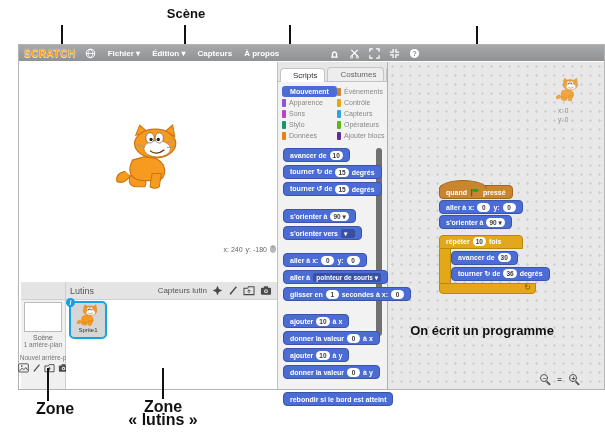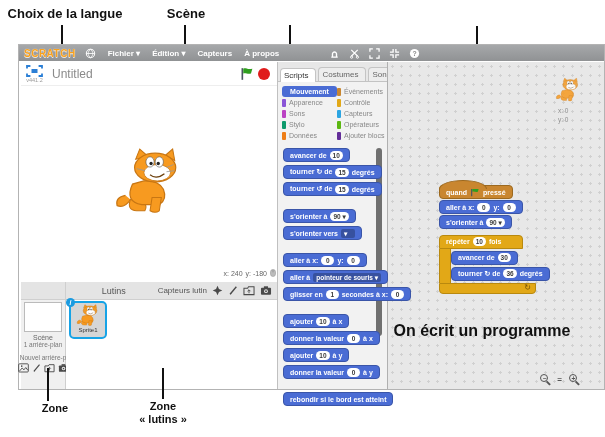--- a/index.html
+++ b/index.html
@@ -2,21 +2,21 @@
 <html><head>
 <meta charset="utf-8">
 <style>
   html,body{margin:0;padding:0;background:#fff;}
   body{font-family:"Liberation Sans",sans-serif;-webkit-font-smoothing:antialiased;}
   #canvas{position:relative;width:605px;height:437px;background:#fff;overflow:hidden;}
 
   
   .ann{position:absolute;transform:translateX(-50%);font-size:13px;font-weight:bold;color:#111;white-space:nowrap;}
   .vline{position:absolute;width:2px;background:#111;}
-  .ann2{position:absolute;transform:translateX(-50%);font-size:11px;font-weight:bold;color:#111;text-align:center;line-height:13px;white-space:nowrap;}
+  .ann2{position:absolute;transform:translateX(-50%);font-size:16px;font-weight:bold;color:#111;text-align:center;line-height:13px;white-space:nowrap;}
 
   
   #app{position:absolute;left:18px;top:44px;width:587px;height:346px;border:1px solid #b3b3b3;box-sizing:border-box;background:#fff;}
 
   
   #menubar{position:absolute;left:0;top:0;right:0;height:16px;background:linear-gradient(#a6a8aa,#909294);display:flex;align-items:center;}
   #logo{font-size:10px;font-weight:bold;color:#f9a11d;letter-spacing:.5px;margin-left:5px;text-shadow:0 0 1px #fff,0 1px 0 rgba(255,255,255,.7);}
   .micon{margin-left:9px;display:inline-flex;}
   .mitem{font-size:8px;font-weight:bold;color:#fff;margin-left:12px;cursor:default;}
   #mb-icons{display:flex;gap:9px;margin-left:50px;align-items:center;}
@@ -29,39 +29,39 @@
   #stage-version{font-size:5.5px;color:#9a9a9a;}
   #flag-btn{margin-right:4px;}
   .stop-dot{width:12px;height:12px;border-radius:50%;background:#e01b1b;margin-right:8px;}
   #stage-canvas{position:relative;height:180px;}
   #stage-cat{position:absolute;left:92px;top:62px;width:72px;height:68px;}
   #stage-coords{height:14px;display:flex;justify-content:flex-end;align-items:center;gap:3px;padding-right:2px;font-size:7px;color:#666;}
 
   
   #sprite-pane{position:absolute;left:2px;top:237px;width:258px;height:107px;display:grid;grid-template-columns:45px 1fr;grid-template-rows:18px 1fr;background:#fff;border-right:1px solid #ccc;box-sizing:border-box;}
   #sp-corner{background:#e4e4e4;border-bottom:1px solid #cfcfcf;border-right:1px solid #cfcfcf;}
-  #sp-header{background:#e4e4e4;border-bottom:1px solid #cfcfcf;display:flex;align-items:center;text-align:center;}
+  #sp-header{background:#e4e4e4;border-bottom:1px solid #cfcfcf;display:flex;align-items:center;}
   #sp-title{font-size:9px;color:#555;margin-left:4px;flex:1;}
   #sp-new{font-size:8px;color:#555;margin-right:5px;}
   .sp-tools{display:flex;gap:5px;align-items:center;margin-right:6px;}
   #backdrop-col{background:#f0f0f0;border-right:1px solid #cfcfcf;display:flex;flex-direction:column;align-items:center;font-size:6.5px;color:#777;}
   #scene-thumb{width:36px;height:28px;background:#fff;border:1px solid #bbb;margin-top:2px;}
   #scene-name{font-size:7px;margin-top:2px;color:#666;}
   #new-backdrop{margin-top:6px;white-space:nowrap;}
   #backdrop-tools{display:flex;gap:3px;margin-top:2px;}
   #sprite-area{position:relative;background:#fff;}
   #sprite-thumb{position:absolute;left:3px;top:1px;width:34px;height:34px;background:#d6d6d6;border:2px solid #16a3e6;border-radius:5px;display:flex;flex-direction:column;align-items:center;}
   #sprite-thumb svg{width:24px;height:23px;margin-top:1px;}
   #sprite-name{font-size:6px;color:#333;}
   #info-badge{position:absolute;left:-5px;top:-5px;width:9px;height:9px;border-radius:50%;background:#1b9be0;color:#fff;font-size:6.5px;font-weight:bold;display:flex;align-items:center;justify-content:center;font-style:italic;}
 
   
   #palette{position:absolute;left:258px;top:17px;width:110px;bottom:0;background:#f2f2f2;border-left:1px solid #c0c0c0;box-sizing:border-box;}
   #tab-row{height:19px;background:#e7e7e7;border-bottom:1px solid #c3c3c3;display:flex;align-items:flex-end;padding-left:2px;}
-  .tab{font-size:8px;color:#666;background:#ededed;border:1px solid #c4c4c4;border-bottom:none;border-radius:4px 4px 0 0;padding:2px 7px 2px 3px;margin-right:2px;}
+  .tab{font-size:8px;color:#666;background:#ededed;border:1px solid #c4c4c4;border-bottom:none;border-radius:4px 4px 0 0;padding:2px 7px 2px 12px;margin-right:2px;}
   .tab.active{background:#fff;color:#333;position:relative;top:1px;}
   #cats{display:grid;grid-template-columns:55px 52px;grid-template-rows:repeat(5,11px);grid-auto-flow:column;padding:4px 0 0 4px;}
   .cat{display:flex;align-items:center;gap:3px;font-size:7px;color:#888;}
   .cat .swatch{width:4px;height:8px;border-radius:1px;flex:0 0 auto;}
   .cat.selected{background:#4a6cd4;border-radius:3px;color:#fff;font-weight:bold;justify-content:center;}
   #palette-blocks{position:relative;display:flex;flex-direction:column;gap:13px;padding:7px 0 0 5px;}
   .pgroup{display:flex;flex-direction:column;gap:3px;align-items:flex-start;}
   #palette-scrollbar{position:absolute;right:5px;top:86px;width:6px;height:188px;background:#707070;border-radius:3px;}
 
   
@@ -79,21 +79,21 @@
   #program{position:absolute;left:368px;top:17px;right:0;bottom:0;background:#e8e8e8;background-image:radial-gradient(circle,#d0d0d0 1px,transparent 1.2px);background-size:9px 9px;border-left:1px solid #b0b0b0;box-sizing:border-box;}
   #prog-cat{position:absolute;left:167px;top:15px;width:26px;height:26px;opacity:.85;}
   #prog-xy{position:absolute;left:170px;top:44px;font-size:6.5px;color:#8d8d8d;line-height:9px;}
   #script-stack{position:absolute;left:51px;top:123px;display:flex;flex-direction:column;gap:1px;align-items:flex-start;}
   .rhead{border-radius:4px 4px 0 0;min-width:84px;}
   .rbody{display:flex;}
   .rarm{width:12px;background:#e2a817;border-left:1px solid #b9890e;border-right:1px solid #b9890e;box-sizing:border-box;}
   .rkids{display:flex;flex-direction:column;gap:2px;padding:2px 0;align-items:flex-start;}
   .rfoot{height:11px;width:97px;background:#e2a817;border:1px solid #b9890e;border-radius:0 0 4px 4px;box-sizing:border-box;display:flex;justify-content:flex-end;align-items:center;padding-right:4px;}
   .loop-arrow{font-size:8px;color:rgba(80,55,0,.75);line-height:8px;}
-  #prog-hint{position:absolute;left:0;right:28px;top:262px;text-align:center;font-size:16px;font-weight:bold;color:#111;line-height:14px;}
+  #prog-hint{position:absolute;left:0;right:28px;top:262px;text-align:center;font-size:13px;font-weight:bold;color:#111;line-height:14px;}
   #zoom-ctrls{position:absolute;right:25px;top:312px;display:flex;gap:7px;align-items:center;color:#555;}
   .mag{position:relative;width:10px;height:11px;}
   .mag::before{content:'';position:absolute;top:0;left:0;width:6px;height:6px;border:1.4px solid #555;border-radius:50%;}
   .mag::after{content:'';position:absolute;width:4.5px;height:1.7px;background:#555;transform:rotate(45deg);bottom:1px;right:0;}
   .mag span{position:absolute;top:0.5px;left:2.6px;font-size:6.5px;font-weight:bold;color:#555;line-height:7px;}
   #zoom-eq{font-size:8px;font-weight:bold;}
 
   svg{display:block;}
 </style>
 </head>
@@ -118,21 +118,20 @@
       <path d="M36 26 Q42 31 50 25" fill="none" stroke="#6b3e0a" stroke-width="1.2"></path>
       <path d="M23 20 L31 22 M59 16 L52 19 M60 22 L52 23" stroke="#999" stroke-width="0.8" fill="none"></path>
     </symbol>
     <symbol id="flag-svg" viewBox="0 0 12 12">
       <path d="M2 1 V11" stroke="#4a5560" stroke-width="1.4" fill="none"></path>
       <path d="M2.8 1.4 C4.8 0.4 6.6 2.6 10.6 1.4 L9.4 5.6 C6.6 6.6 4.8 4.6 2.8 5.6 Z" fill="#2f9e1f"></path>
     </symbol>
   </defs>
 </svg>
 
-<div class="ann" style="left:65px;top:6px">Choix de la langue</div>
 <div class="ann" style="left:186px;top:6px">Scène</div>
 <div class="vline" style="left:61px;top:25px;height:29px"></div>
 <div class="vline" style="left:184px;top:25px;height:105px"></div>
 <div class="vline" style="left:289px;top:25px;height:70px"></div>
 <div class="vline" style="left:476px;top:26px;height:91px"></div>
 
 <div id="app">
 
   <div id="menubar">
     <span id="logo">SCRATCH</span>
@@ -172,38 +171,20 @@
       <span>
             <svg width="11" height="11" viewBox="0 0 12 12">
               <circle cx="6" cy="6" r="5" fill="#fff"></circle>
               <text x="6" y="8.6" text-anchor="middle" font-size="7.5" font-weight="bold" fill="#8a8a8a" font-family="Liberation Sans,sans-serif">?</text>
             </svg>
           </span>
     </span>
   </div>
 
   <div id="stage-pane">
-    <div id="stage-header">
-      <span id="fs-wrap">
-        <span>
-              <svg width="17" height="12" viewBox="0 0 17 12">
-                <path d="M1 3.4V1h3.4M12.6 1H16v2.4M16 8.6V11h-3.4M4.4 11H1V8.6" fill="none" stroke="#2b7fd6" stroke-width="1.8"></path>
-                <rect x="5.5" y="4" width="6" height="4" fill="#2b7fd6"></rect>
-              </svg>
-            </span>
-        <span id="stage-version">v441.2</span>
-      </span>
-      <span id="stage-title">Untitled</span>
-      <span id="flag-btn">
-            <svg width="14" height="14" viewBox="0 0 12 12">
-              <use href="#flag-svg"></use>
-            </svg>
-          </span>
-      <span class="stop-dot"></span>
-    </div>
     <div id="stage-canvas">
       <svg id="stage-cat" viewBox="0 0 70 66">
             <use href="#cat-svg"></use>
           </svg>
     </div>
     <div id="stage-coords">
       <span>x: 240</span>
       <span>y: -180</span>
       <span>
             <svg width="6" height="8" viewBox="0 0 6 8">

